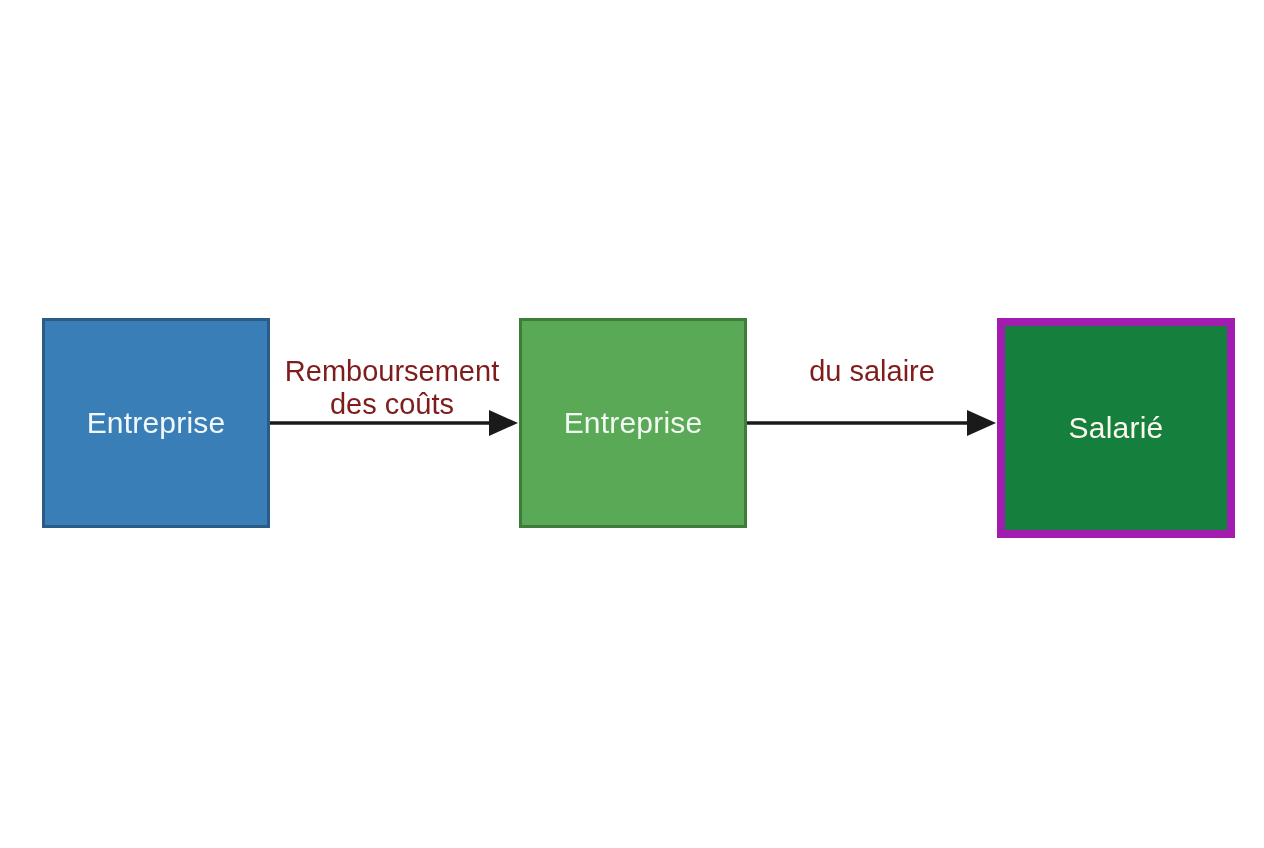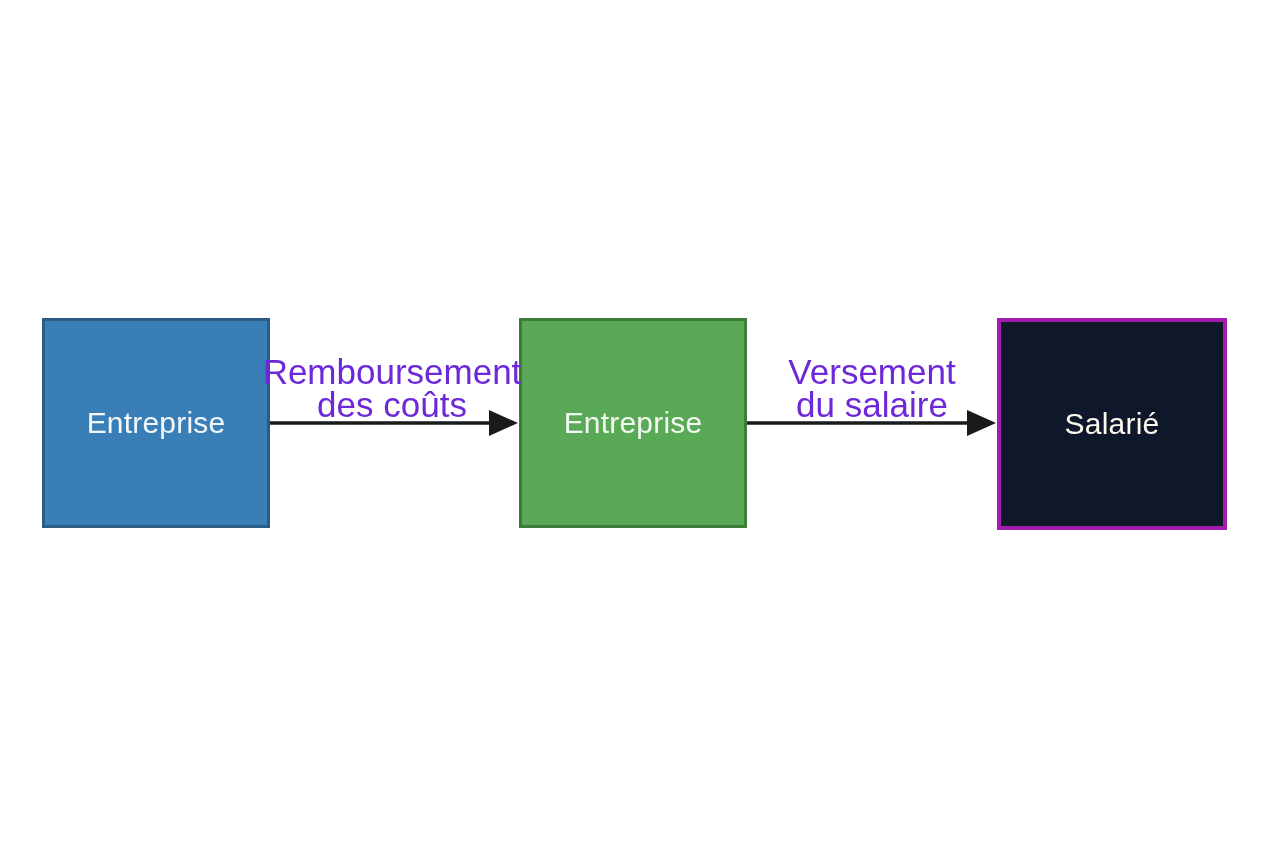--- a/index.html
+++ b/index.html
@@ -36,31 +36,31 @@
     color: #f2f8fa;
   }
   .node-green {
     left: 519px;
     background: #5aa956;
     border: 3px solid #3e7c3a;
     color: #f2f8f2;
   }
   .node-orange {
     left: 997px;
-    background: #0f172a;
-    border: 4px solid #a21caf;
+    background: #15803d;
+    border: 8px solid #a21caf;
     color: #fdf7ee;
   }
   .edge-label {
     position: absolute;
     top: 355px;
     width: 260px;
     text-align: center;
-    color: #6d28d9;
-    font-size: 35px;
+    color: #7f1d1d;
+    font-size: 29px;
     line-height: 33px;
     font-weight: 400;
   }
   .edge-label-1 { left: 262px; }
   .edge-label-2 { left: 742px; }
   .arrow-layer {
     position: absolute;
     left: 0;
     top: 0;
     width: 1264px;
@@ -101,17 +101,16 @@
       <div>Salarié</div>
     </div>
   </div>
 
   <div class="edge-label edge-label-1">
     <div>Remboursement</div>
     <div>des coûts</div>
   </div>
 
   <div class="edge-label edge-label-2">
-    <div>Versement</div>
     <div>du salaire</div>
   </div>
 
 </div>
 
 </body></html>

